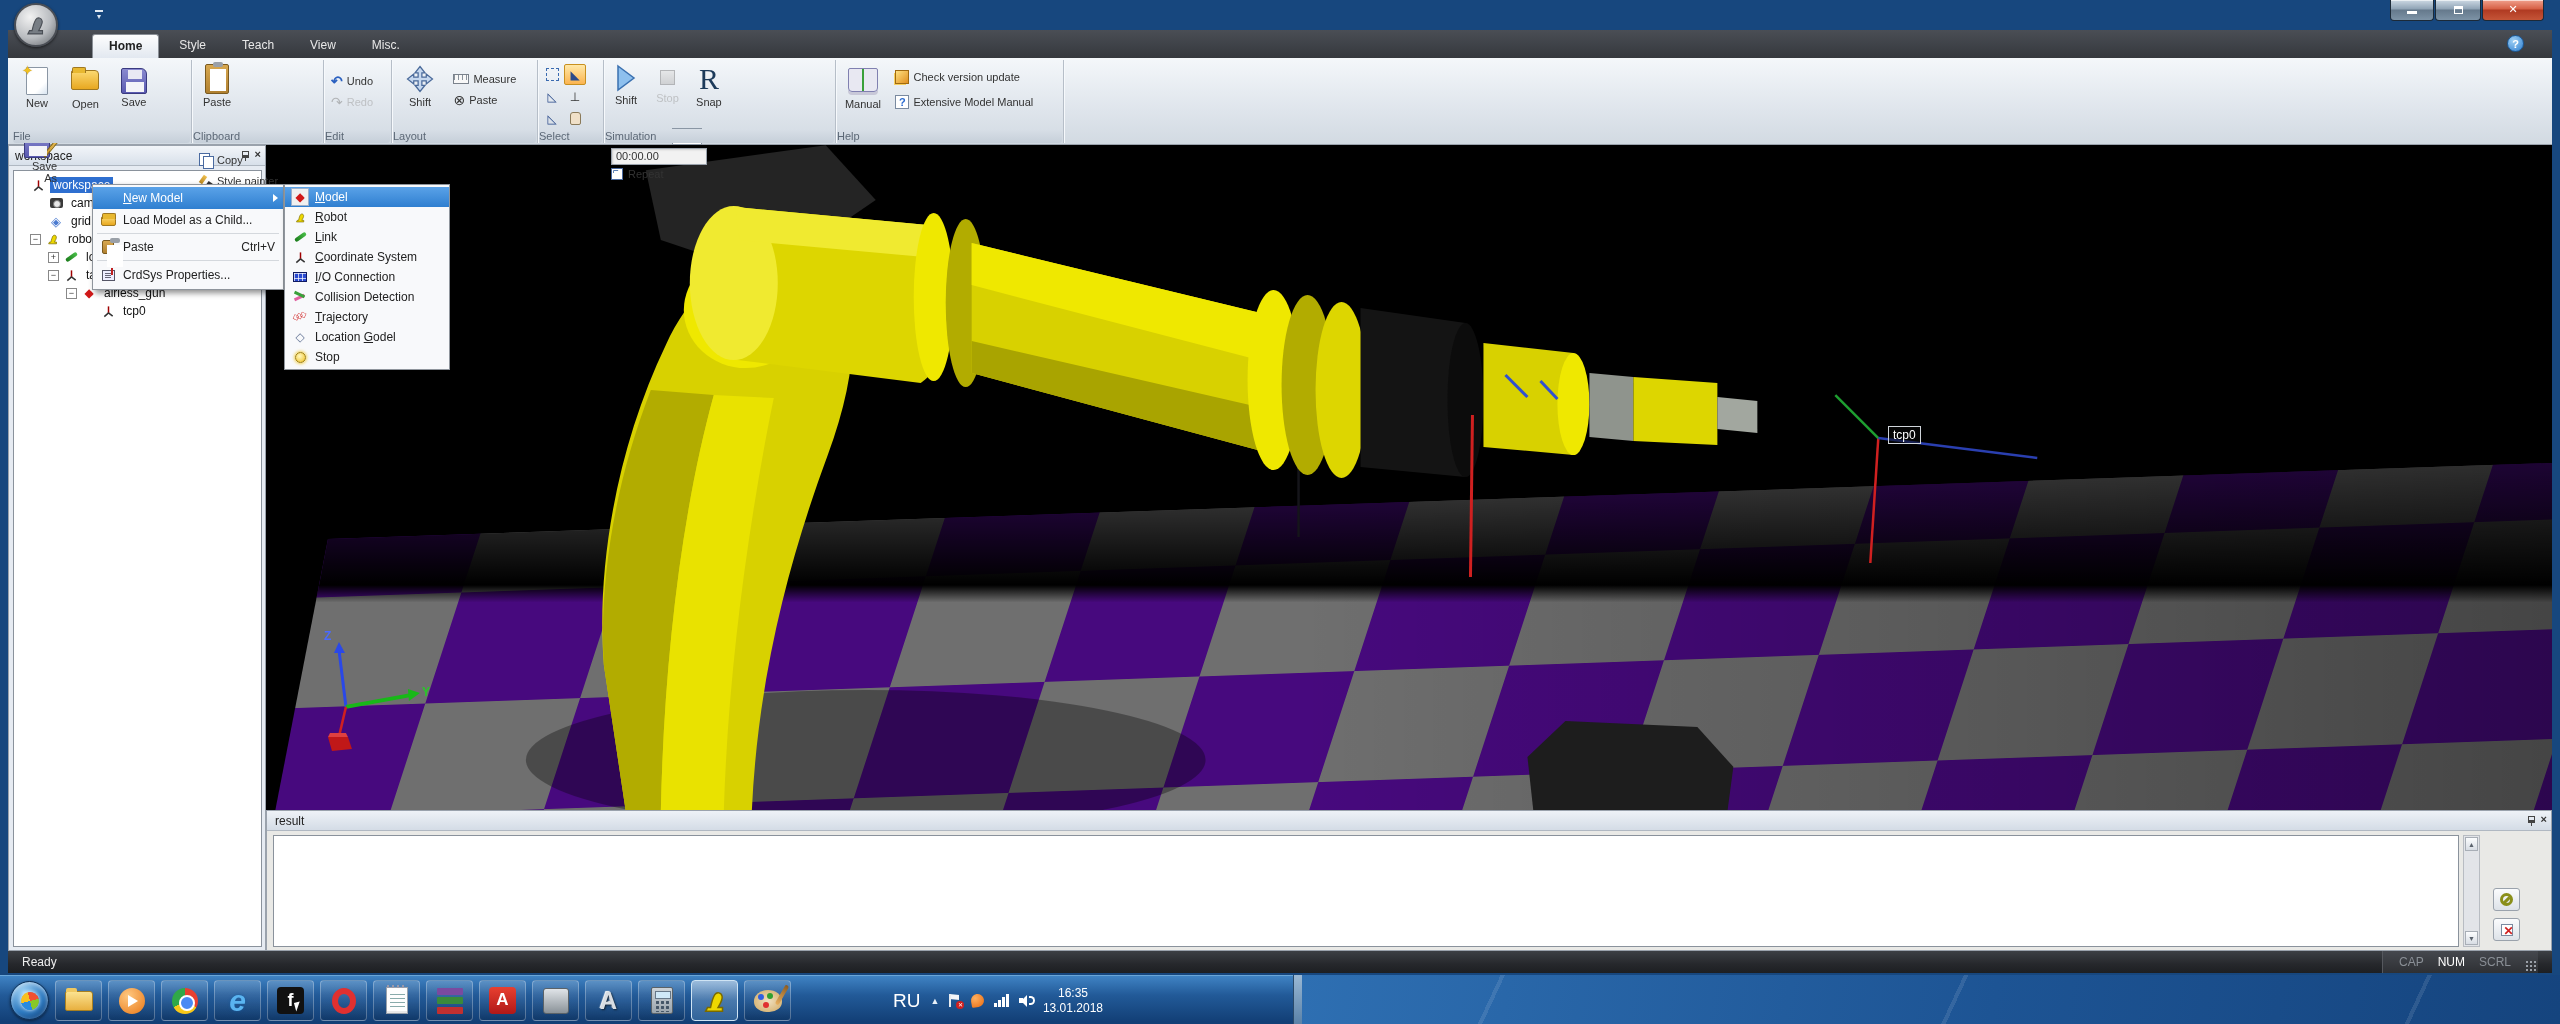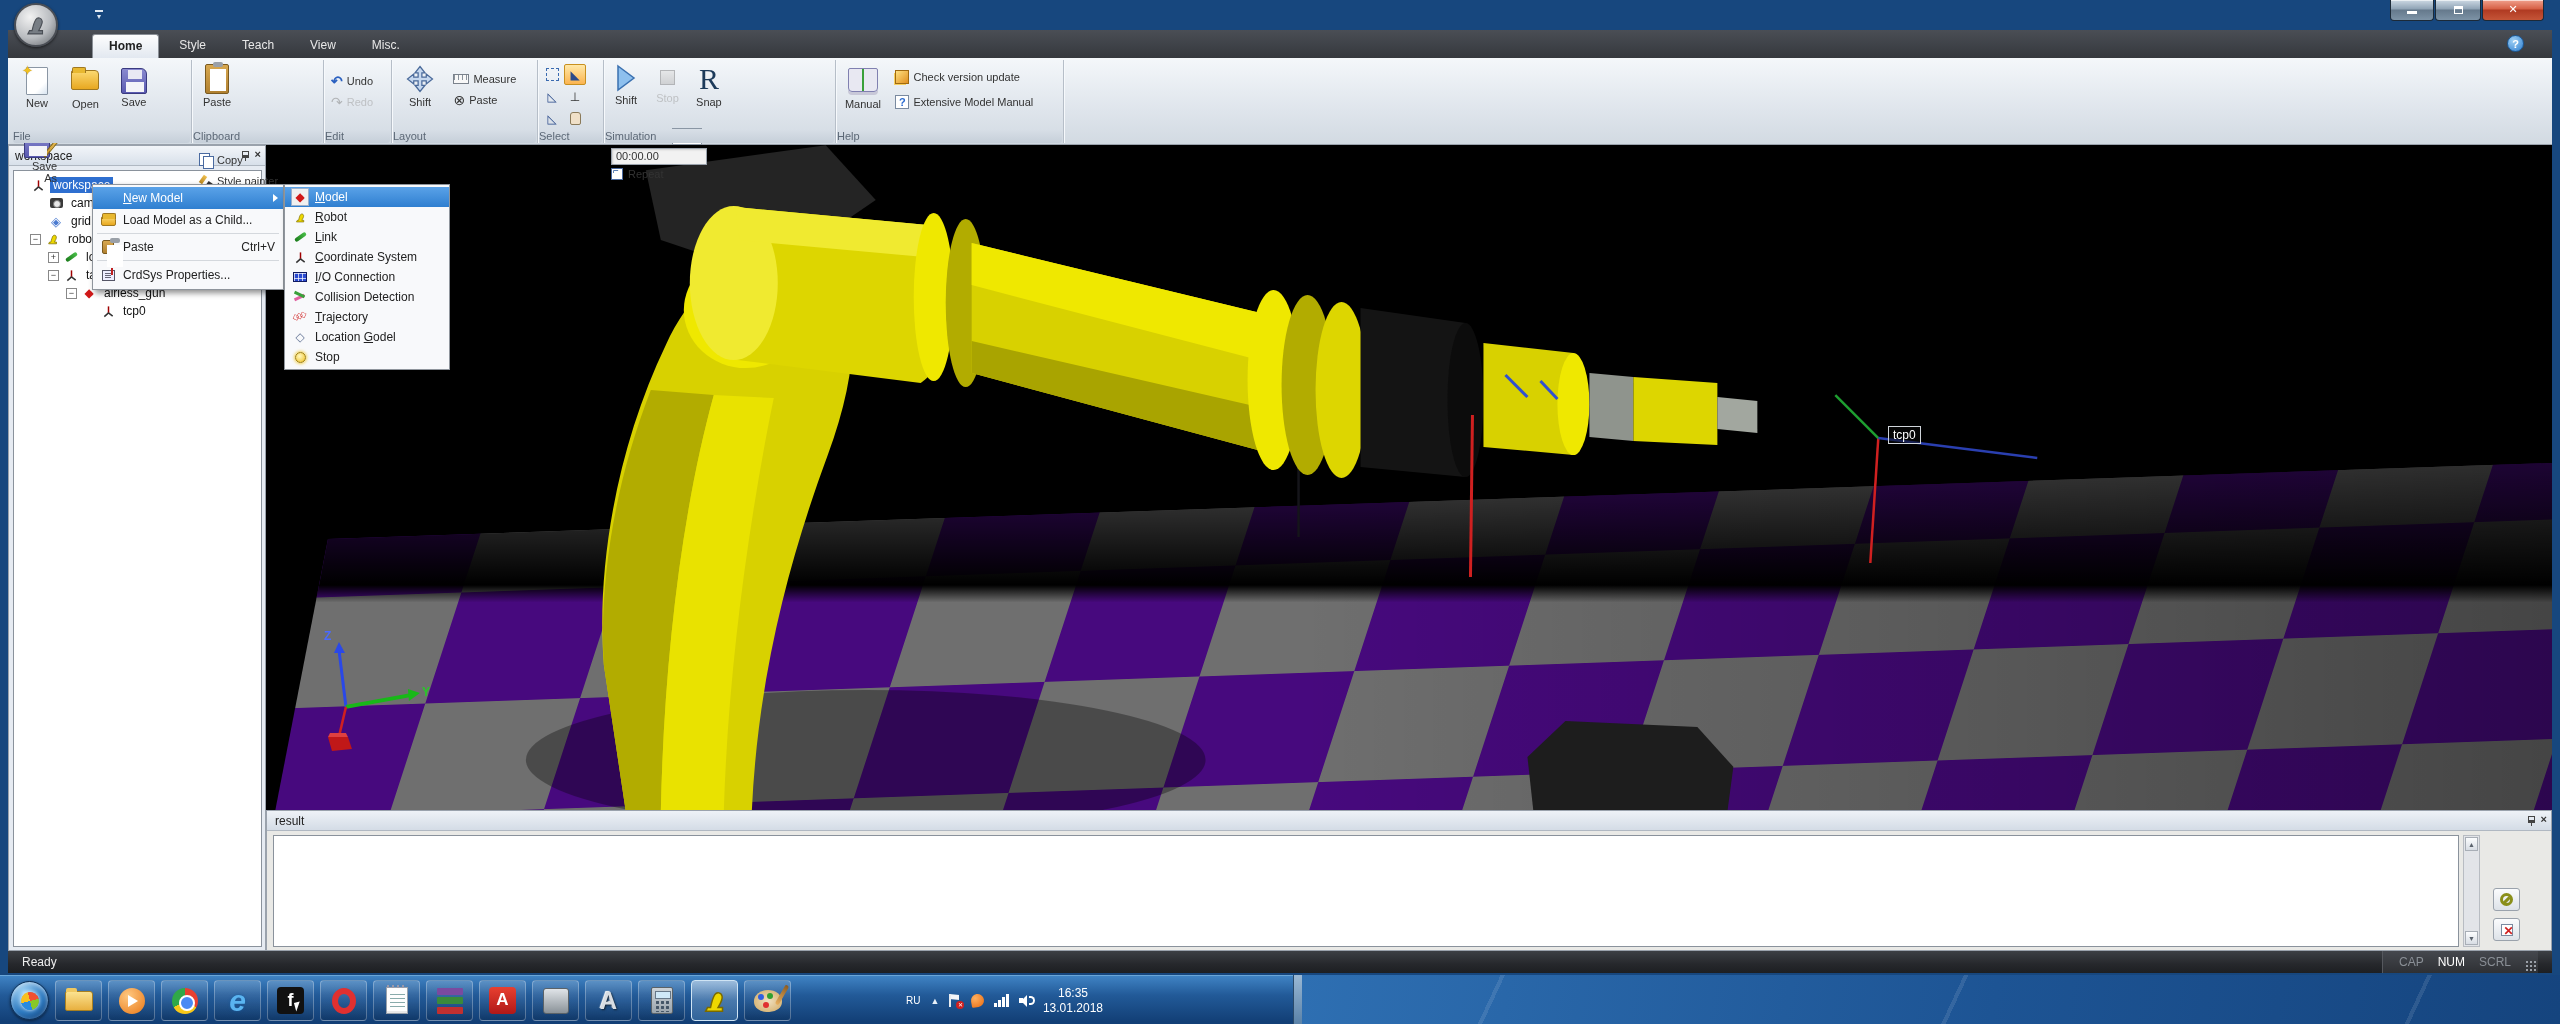--- a/index.html
+++ b/index.html
@@ -192,21 +192,21 @@
   .acro-g { width:27px; height:27px; background:linear-gradient(#e84030,#b01818); border-radius:4px; color:#fff; font-size:17px; font-weight:bold; text-align:center; line-height:26px; }
   .grayapp-g { width:26px; height:26px; background:linear-gradient(#e0e4e8,#8a9298); border:1px solid #5a6268; border-radius:3px; }
   .aapp-g { width:27px; height:27px; color:#d8dde2; font-size:24px; font-weight:bold; text-align:center; line-height:27px; text-shadow:1px 1px 2px #123, -1px -1px 1px #fff; }
   .calc-g { width:22px; height:27px; background:linear-gradient(#cdd3d8,#9aa4ac); border:1px solid #5a6268; border-radius:2px; position:relative; }
   .calc-g:before { content:""; position:absolute; left:3px; top:3px; width:14px; height:6px; background:#cfe8f8; border:1px solid #678; }
   .calc-g:after { content:""; position:absolute; left:3px; top:12px; width:14px; height:12px; background-image:radial-gradient(#456 1.4px, transparent 1.6px); background-size:5px 5px; }
   .paint-g { width:28px; height:22px; background:radial-gradient(#f0e0c0,#d0a860); border-radius:50% 50% 45% 45%; position:relative; }
   .paint-g:before { content:""; position:absolute; left:4px; top:4px; width:6px; height:6px; border-radius:50%; background:#3060e0; box-shadow:9px -1px 0 #30a030, 5px 8px 0 #e03030; }
   .paint-g:after { content:""; position:absolute; right:-2px; top:-6px; width:4px; height:22px; background:linear-gradient(#8a5a20,#e8b060); transform:rotate(30deg); border-radius:2px; }
   .tray { position:absolute; right:190px; top:0; height:49px; display:flex; align-items:center; gap:10px; color:#fff; }
-  .tray-lang { font-size:10px; color:#fff; }
+  .tray-lang { font-size:19px; color:#fff; }
   .tray-up { font-size:9px; color:#e8f0f8; }
   .flag-ic { width:12px; height:13px; position:relative; }
   .flag-ic:before { content:""; position:absolute; left:0; top:0; width:10px; height:7px; background:#f4f6f8; clip-path:polygon(0 0,100% 15%,100% 85%,0 70%); }
   .flag-ic:after { content:""; position:absolute; left:0; top:0; width:1.5px; height:13px; background:#e8ecf0; }
   .flag-badge { position:absolute; right:-3px; bottom:-2px; width:8px; height:8px; border-radius:50%; background:#d02020; color:#fff; font-size:6px; text-align:center; line-height:8px; }
   .avast-ic { width:13px; height:13px; border-radius:50% 50% 50% 10%; background:radial-gradient(circle at 35% 30%, #ffb060, #e86a10); transform:rotate(-10deg); }
   .signal-ic { display:flex; align-items:flex-end; gap:1.5px; height:13px; }
   .signal-ic i { width:2.5px; background:#fff; }
   .spk-ic { position:relative; width:14px; height:13px; }
   .spk-ic:before { content:""; position:absolute; left:0; top:4px; width:4px; height:5px; background:#fff; }

